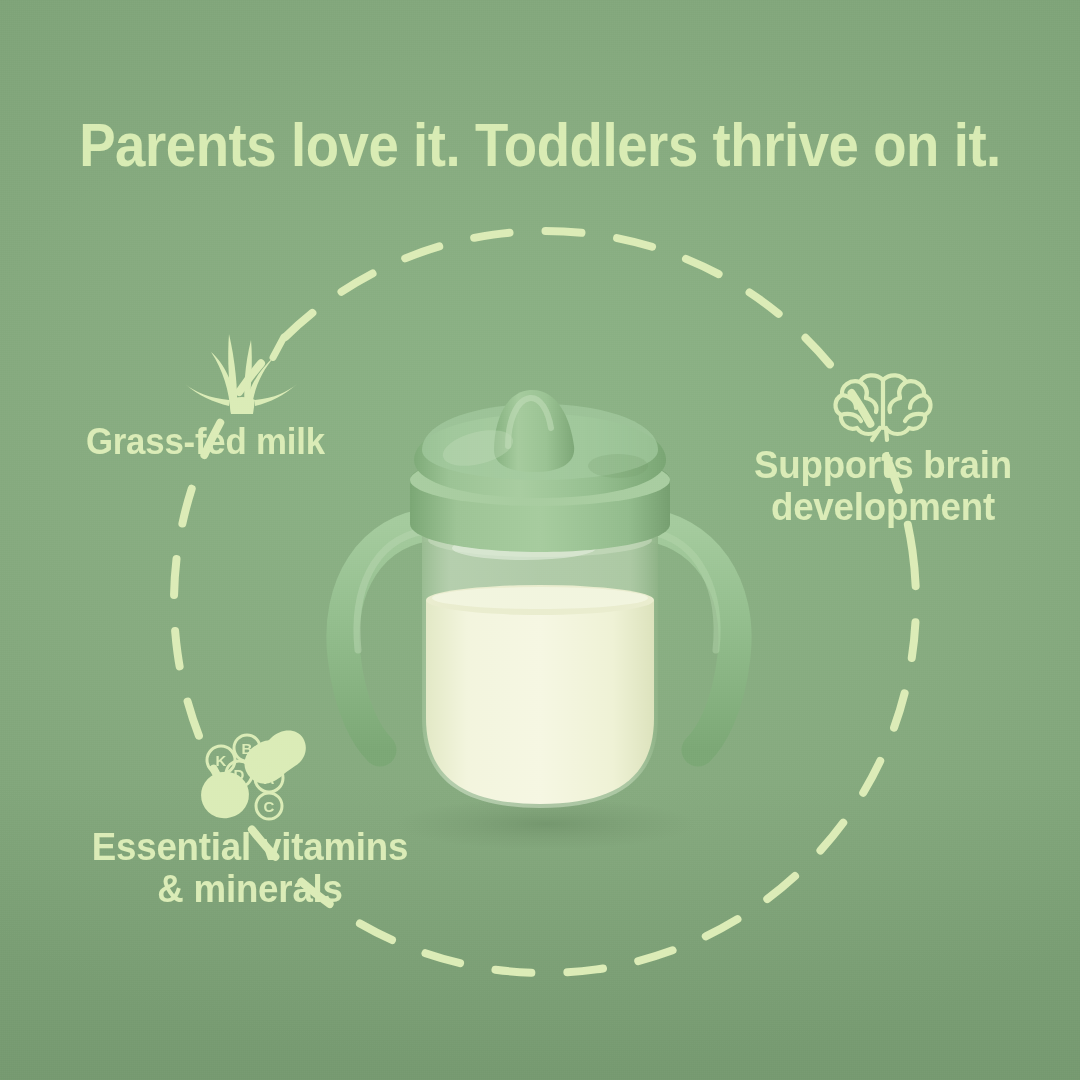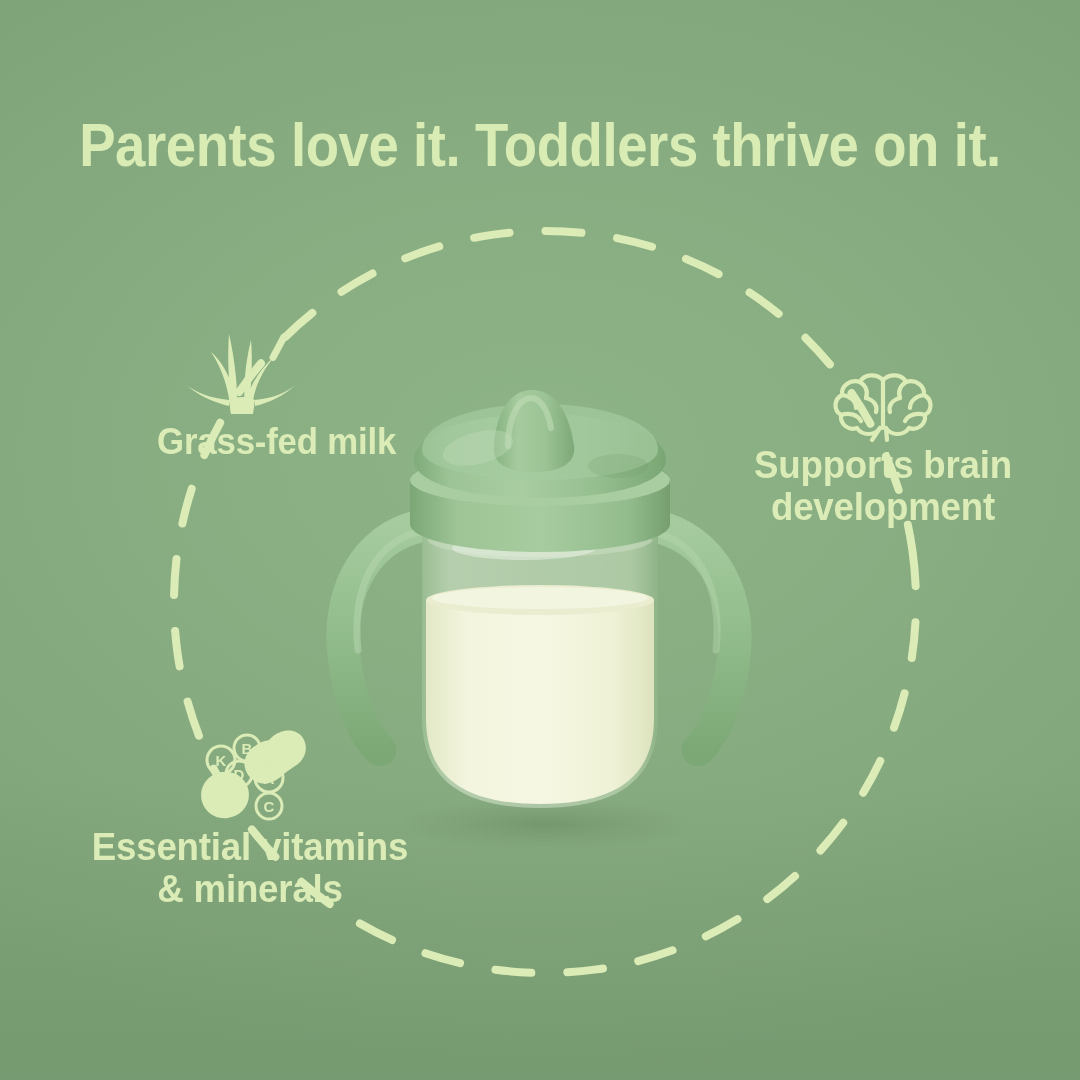--- a/index.html
+++ b/index.html
@@ -57,21 +57,21 @@
   .ring svg{ width:100%; height:100%; overflow:visible; }
 
   
   .feature{ position:absolute; color:#dbecb7; font-weight:700; }
   .feature .label{
     font-size:37px;
     line-height:1.08;
     letter-spacing:-0.2px;
     transform:scaleX(.94);
   }
-  .f-grass{ left:76px; top:330px; width:330px; text-align:right; }
+  .f-grass{ left:76px; top:330px; width:330px; text-align:left; }
   .f-grass .label{ margin-top:6px; }
   .f-brain{ left:718px; top:370px; width:330px; text-align:center; }
   .f-brain .label{ margin-top:4px; font-size:39px; }
   .f-vit{ left:40px;  top:728px; width:420px; text-align:center; }
   .f-vit .label{ margin-top:6px; font-size:39px; }
   .f-tum{ left:620px; top:800px; width:400px; text-align:center; }
   .f-tum .label{ margin-top:4px; font-size:39px; }
 
   .icon-wrap{ display:flex; justify-content:center; align-items:flex-end; }
   .icon-wrap.ic-grass{ height:86px; }

